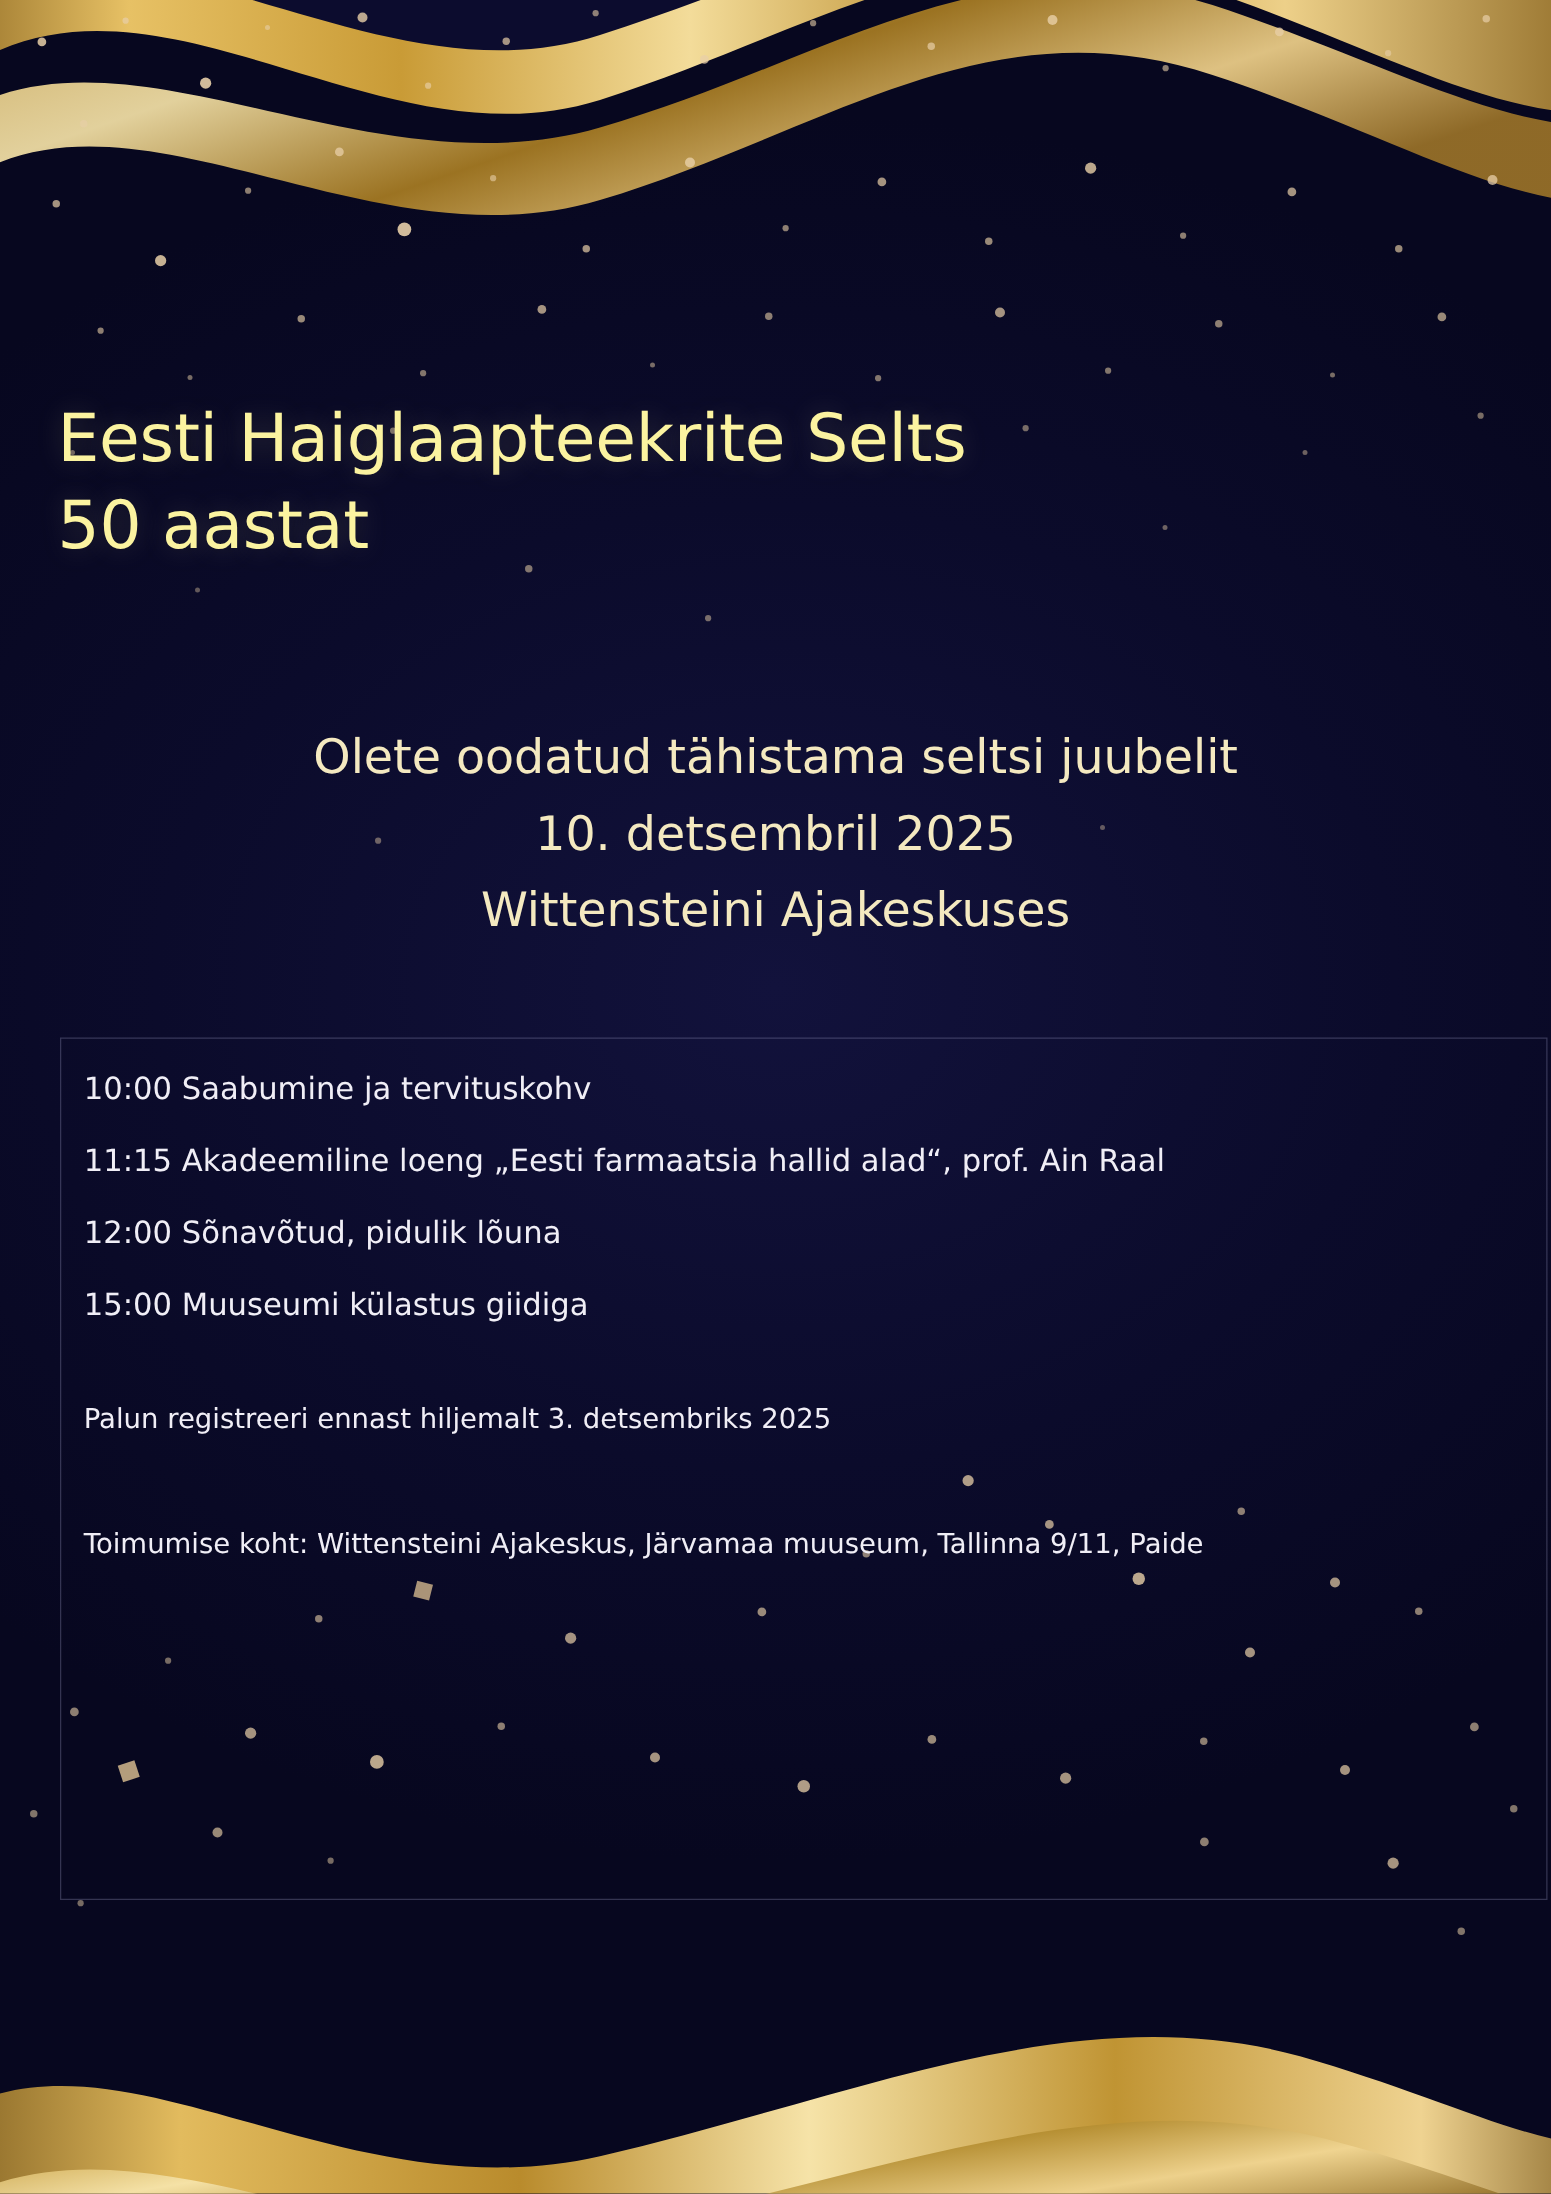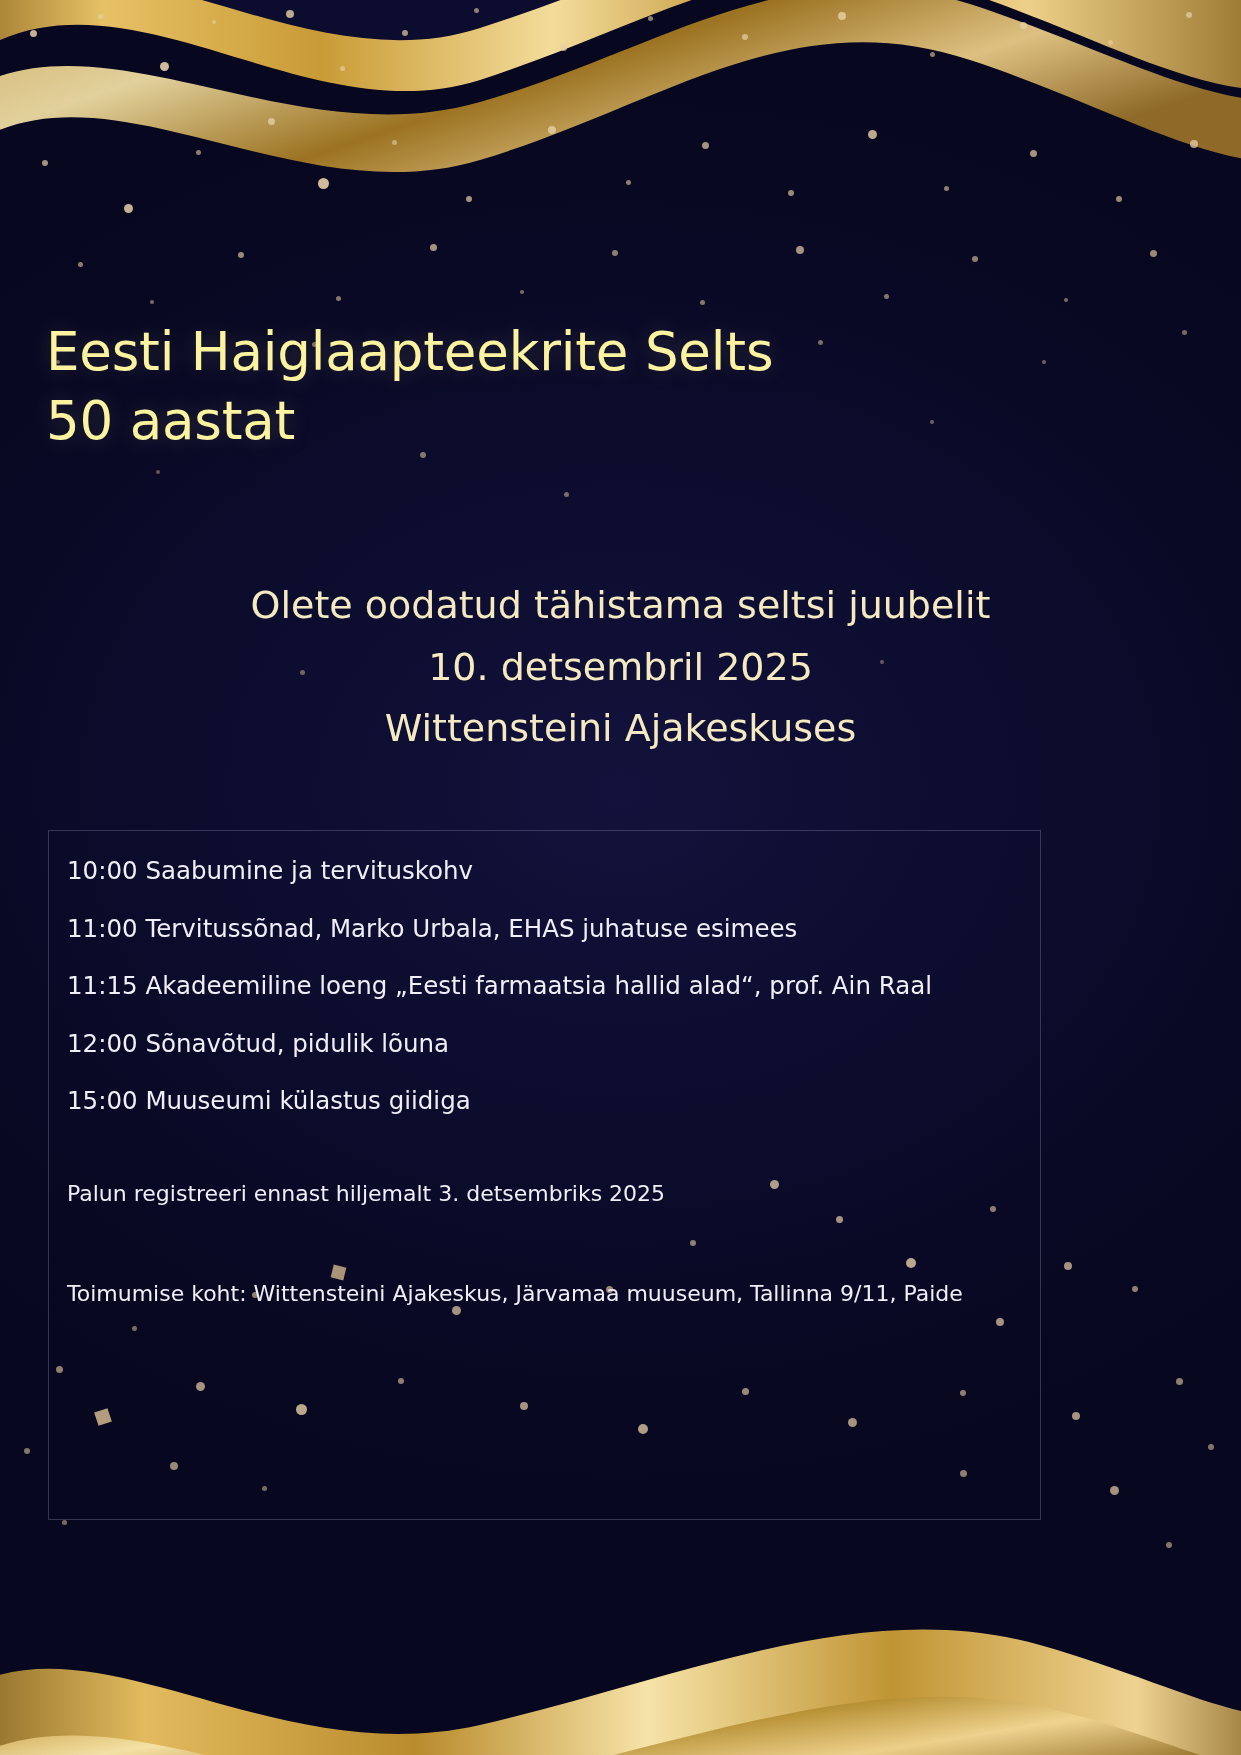--- a/index.html
+++ b/index.html
@@ -81,21 +81,21 @@
     font-size: 38px;
     line-height: 1.62;
     font-weight: 400;
     font-family: "DejaVu Sans", sans-serif;
   }
 
   .program-box {
     position: absolute;
     left: 48px;
     top: 830px;
-    width: 993px;
+    width: 1190px;
     height: 690px;
     border: 1px solid rgba(160,160,200,0.30);
     box-sizing: border-box;
     padding: 28px 18px 0 18px;
   }
   .program-item {
     color: #f0eef6;
     font-size: 24.5px;
     line-height: 1.0;
     font-family: "DejaVu Sans", sans-serif;
@@ -284,21 +284,20 @@
   </div>
 
   <div class="subtitle-block">
     <div class="subtitle-line">Olete oodatud tähistama seltsi juubelit</div>
     <div class="subtitle-line">10. detsembril 2025</div>
     <div class="subtitle-line">Wittensteini Ajakeskuses</div>
   </div>
 
   <div class="program-box">
     <div class="program-item">10:00 Saabumine ja tervituskohv</div>
-    <div class="program-item">11:00 Tervitussõnad, Marko Urbala, EHAS juhatuse esimees</div>
     <div class="program-item">11:15 Akadeemiline loeng „Eesti farmaatsia hallid alad“, prof. Ain Raal</div>
     <div class="program-item">12:00 Sõnavõtud, pidulik lõuna</div>
     <div class="program-item">15:00 Muuseumi külastus giidiga</div>
 
     <div class="gap-1"></div>
 
     <div class="note-item">Palun registreeri ennast hiljemalt 3. detsembriks 2025</div>
 
     <div class="gap-2"></div>
 

